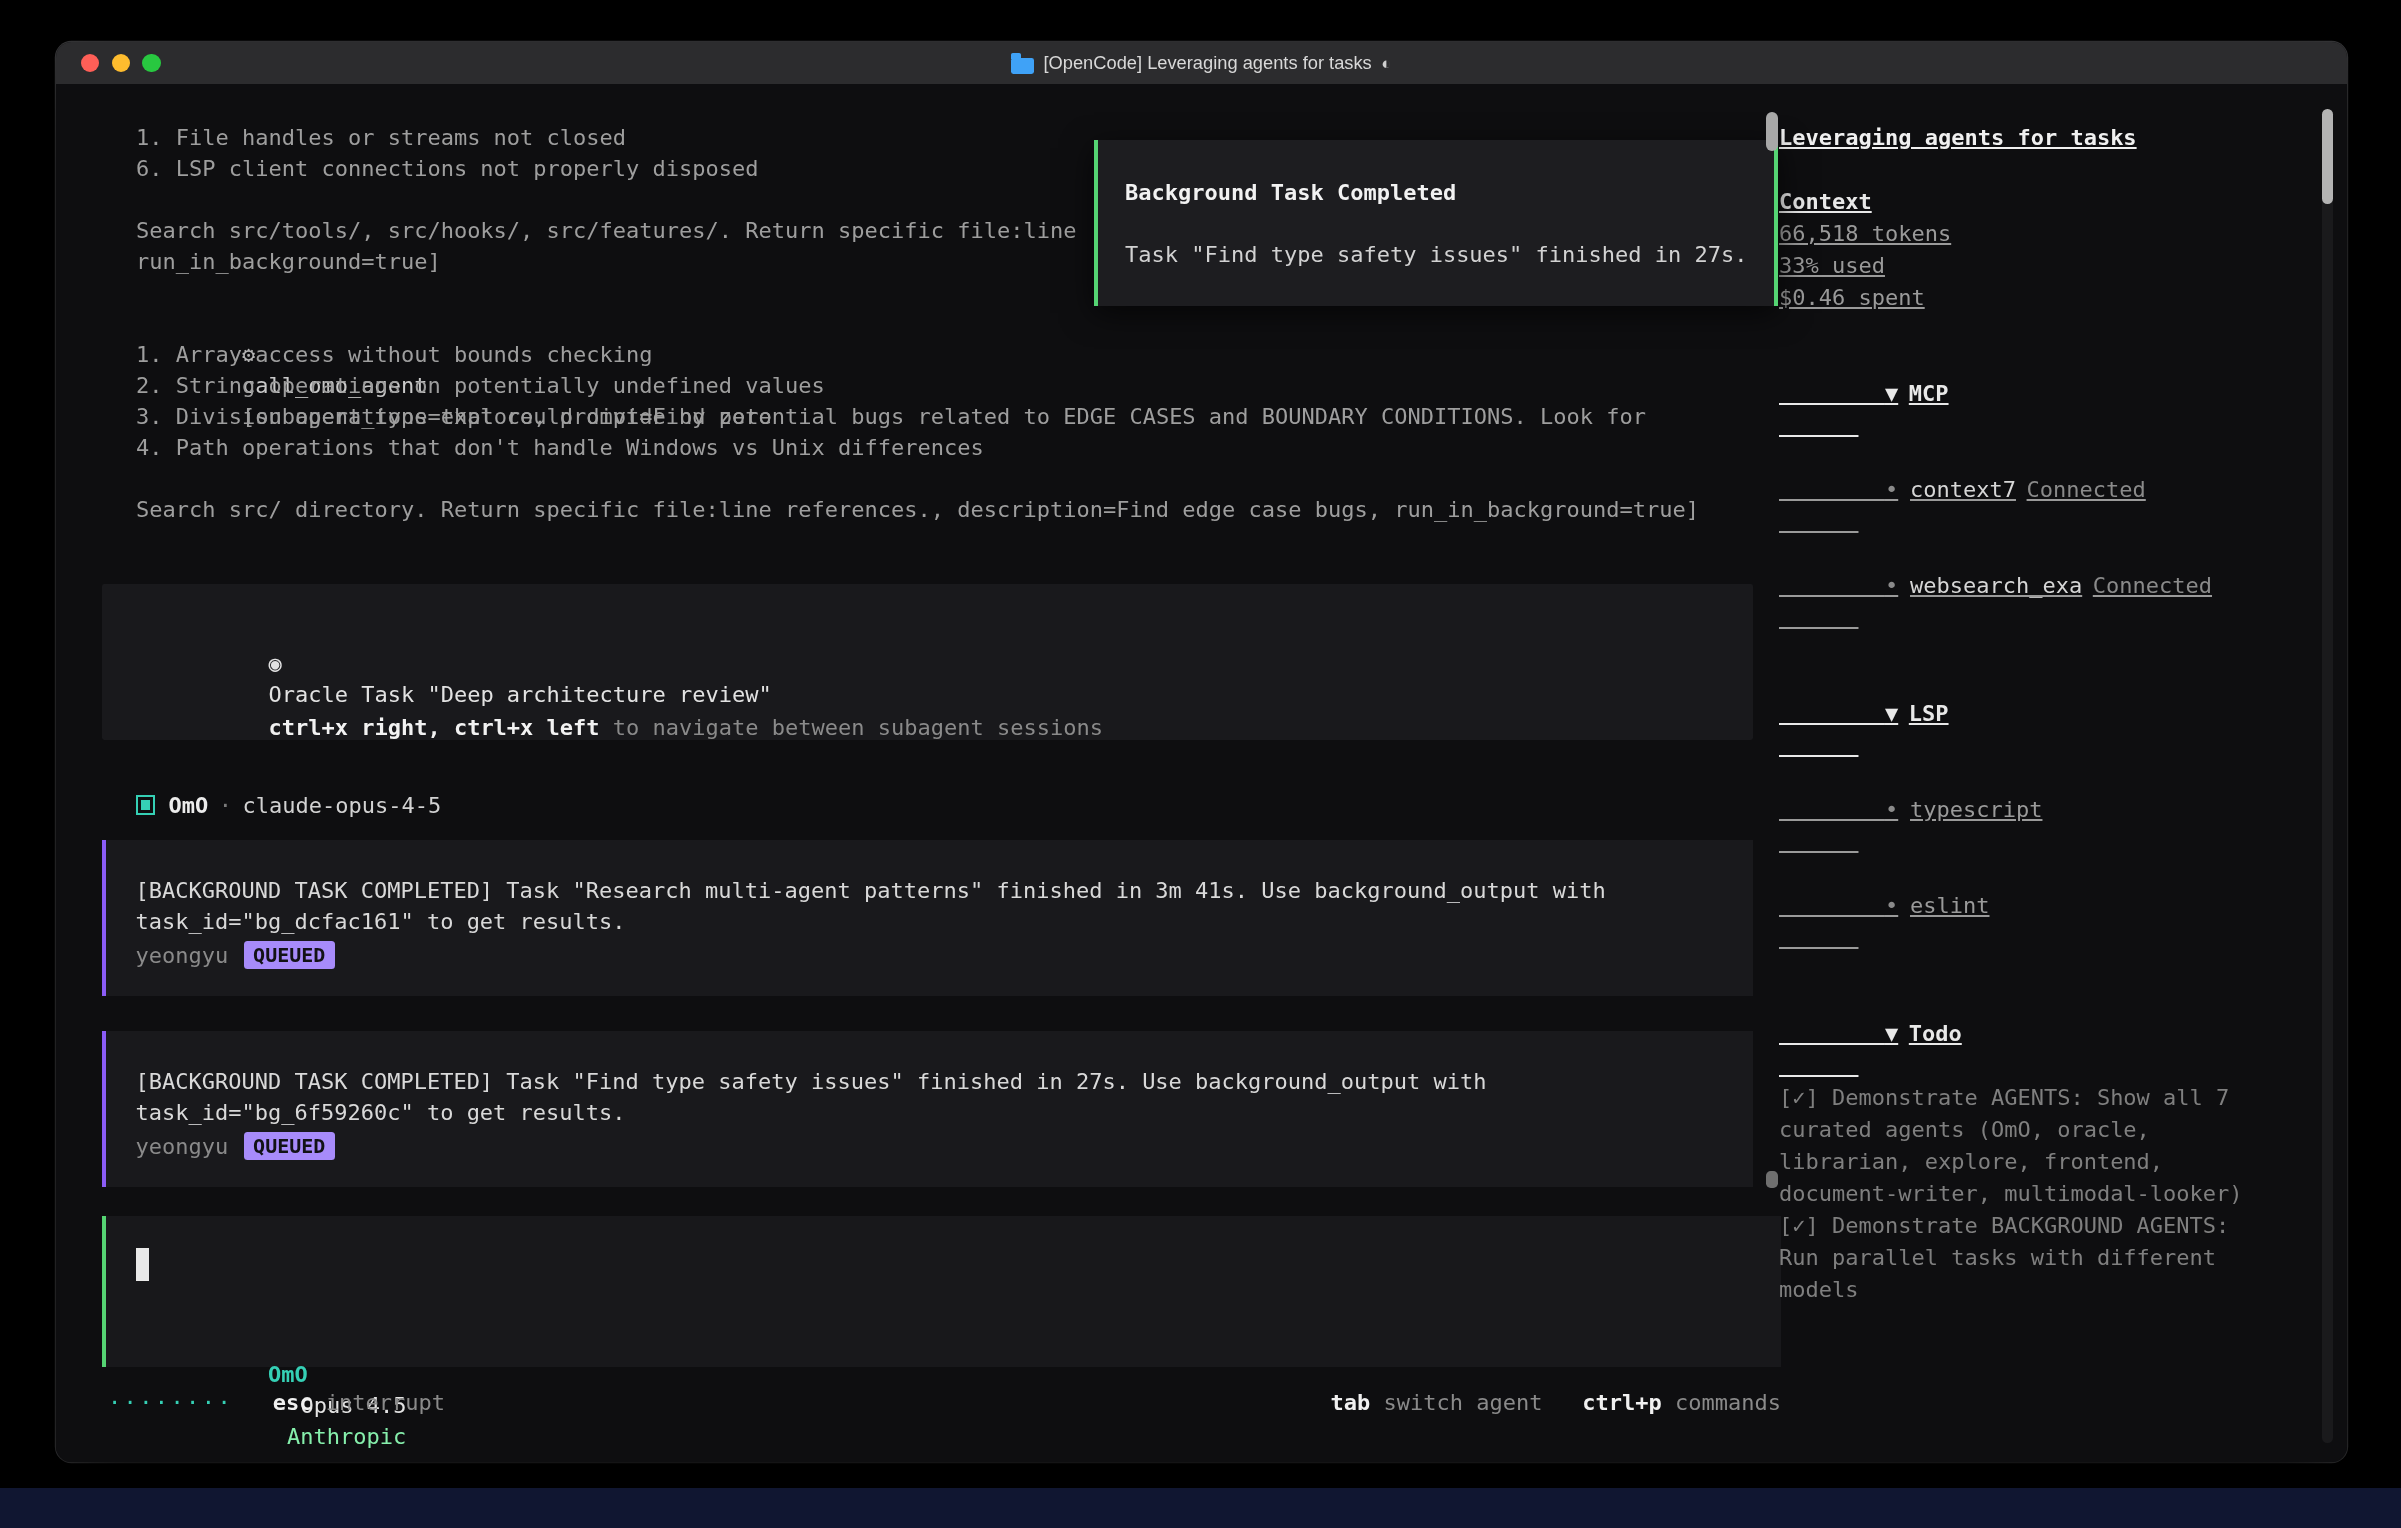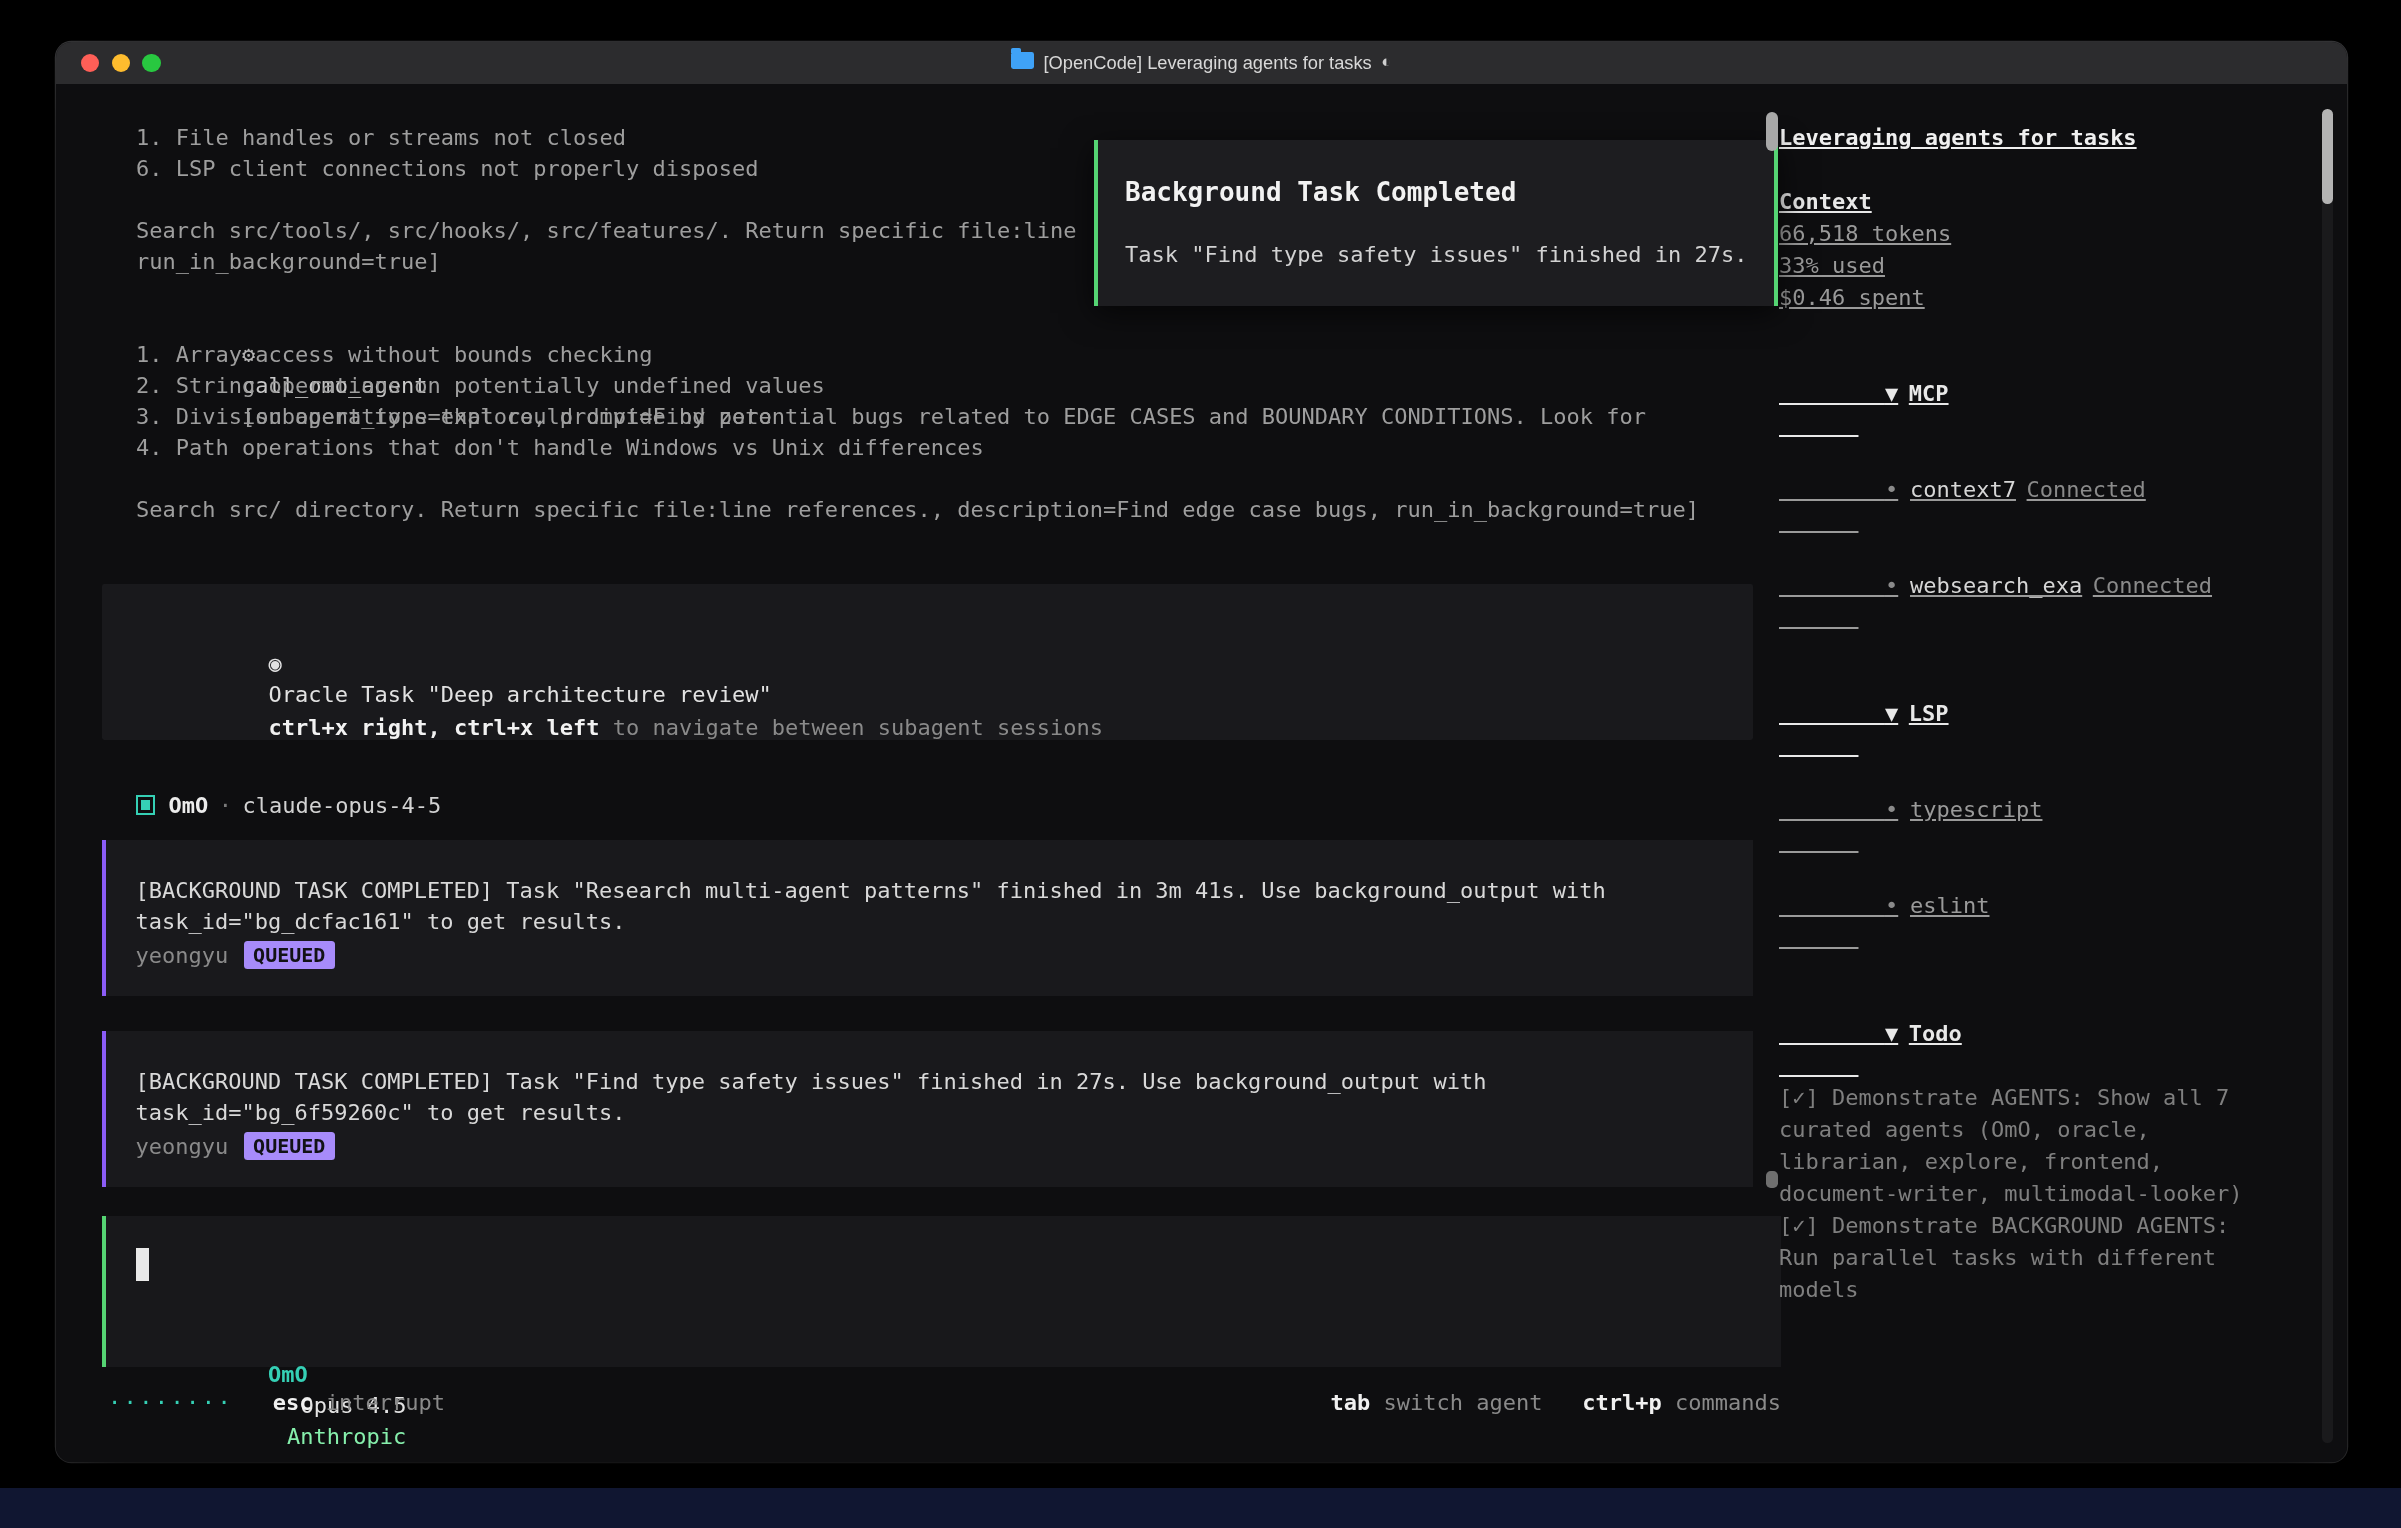--- a/index.html
+++ b/index.html
@@ -9,21 +9,21 @@
   
   .window{position:absolute;left:56px;top:42px;width:2291px;height:1420px;
           background:#0e0e10;border-radius:15.4px;overflow:hidden;
           box-shadow:0 29.5px 83px rgba(0,0,0,.85), 0 0 0 1.2px #3a3a3c;}
   .titlebar{position:relative;height:42px;background:#2c2c2e;
             border-bottom:1.2px solid #151516;display:flex;align-items:center;justify-content:center;}
   .lights{position:absolute;left:25px;top:0;height:100%;display:flex;align-items:center;gap:12.4px;}
   .light{width:18.3px;height:18.3px;border-radius:50%;}
   .light.red{background:#ff5f57}.light.yellow{background:#febc2e}.light.green{background:#28c840}
   .titletext{font-family:"Liberation Sans",sans-serif;font-size:18.3px;color:#d8d8d8;
-             display:flex;align-items:flex-start;gap:9.5px;}
+             display:flex;align-items:flex-end;gap:9.5px;}
   .folder-icon{display:inline-block;width:22.5px;height:16.5px;background:#3fa2f7;border-radius:2.4px;position:relative;}
   .folder-icon::before{content:"";position:absolute;top:-4.1px;left:0;width:10px;height:5.3px;background:#3fa2f7;border-radius:1.8px 1.8px 0 0;}
   .moon{color:#cfcfcf;font-size:17px;}
 
   .content{position:absolute;top:42px;left:0;right:0;bottom:0;background:#0e0e10;}
 
   
   .main{position:absolute;left:46px;top:38px;width:1738px;
         font-size:22px;line-height:31px;color:#9e9e9e;}
   .tline{height:31px;white-space:pre;padding-left:34px;}
@@ -67,21 +67,21 @@
              display:flex;justify-content:space-between;align-items:center;height:31px;white-space:pre;}
   .spinner{color:#35d0b5;letter-spacing:2.4px;}
   .sb-key{color:#f0f0f0;font-weight:bold;}
   .sb-label{color:#8a8a8a;}
   .sb-left,.sb-right{display:flex;align-items:center;gap:0;}
 
   
   .toast{position:absolute;left:1038px;top:56px;width:684px;height:166px;z-index:6;
          background:#1d1d20;border-left:4.1px solid #55d473;border-right:4.1px solid #55d473;
          box-sizing:border-box;padding:37px 0 0 27px;box-shadow:0 8.3px 29.5px rgba(0,0,0,.65);}
-  .toast-title{height:31px;white-space:pre;color:#f2f2f2;font-weight:bold;font-size:26px;line-height:31px;}
+  .toast-title{height:31px;white-space:pre;color:#f2f2f2;font-weight:bold;font-size:22px;line-height:31px;}
   .toast-body{height:31px;white-space:pre;color:#d2d2d2;font-size:22px;line-height:31px;margin-top:31px;}
 
   
   .sidebar{position:absolute;left:1723px;top:38px;width:490px;
            font-size:22px;line-height:32px;color:#9a9a9a;}
   .sline{min-height:32px;white-space:pre;text-decoration:underline;}
   .gap54{height:32px;}
   .s-title{color:#f0f0f0;font-weight:bold;}
   .s-hdr{color:#e8e8e8;font-weight:bold;}
   .tri{margin-right:10.6px;}

